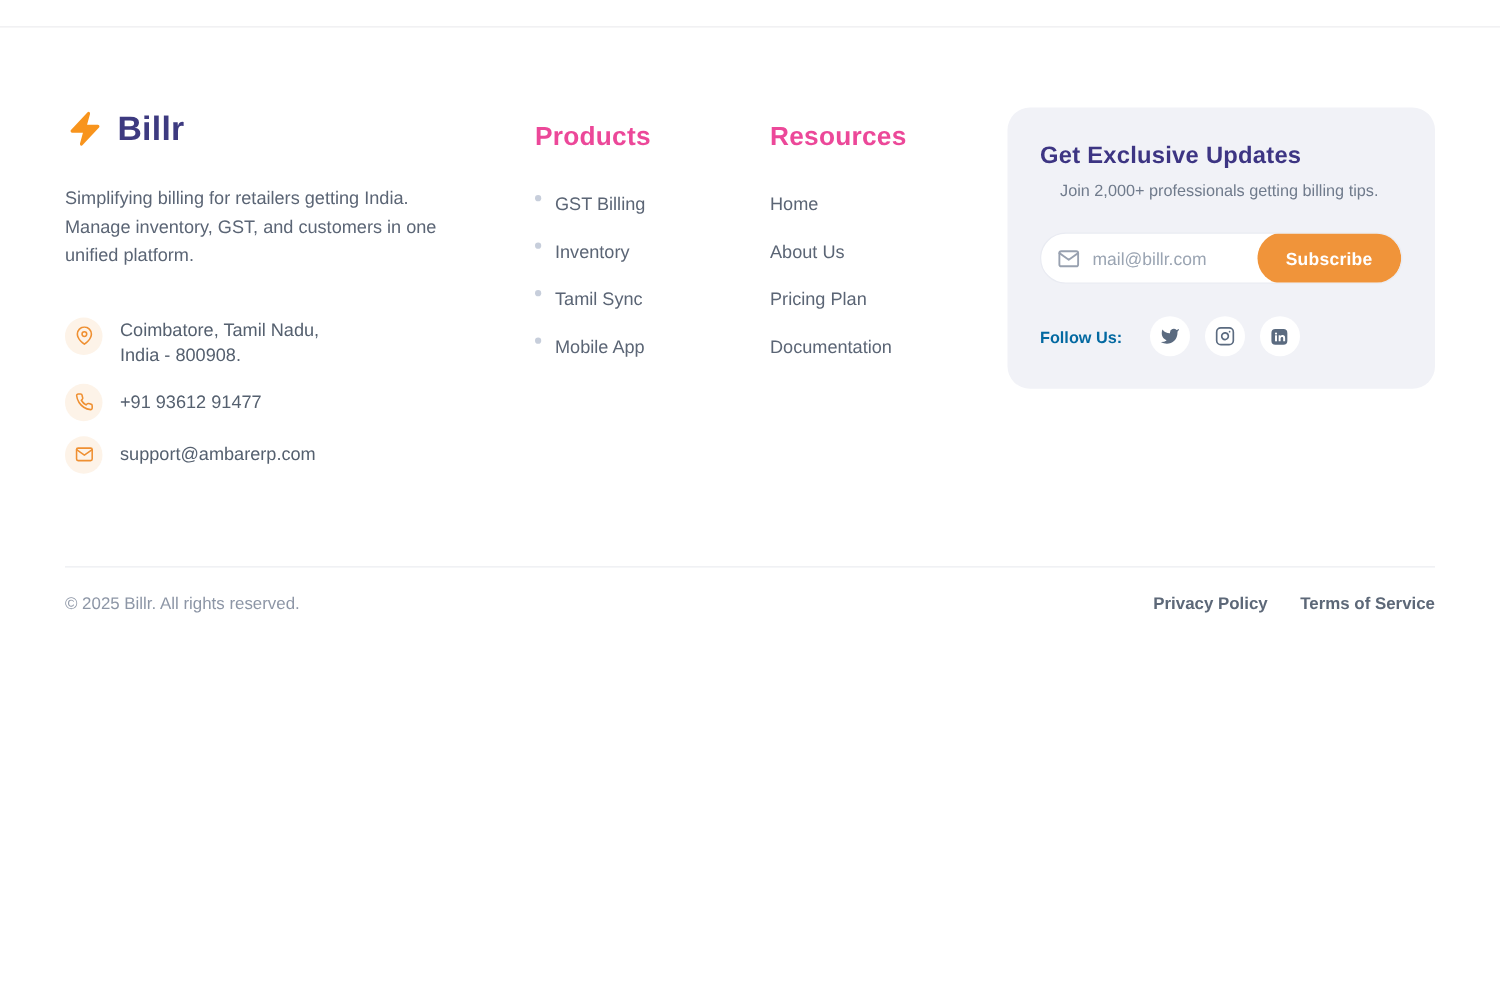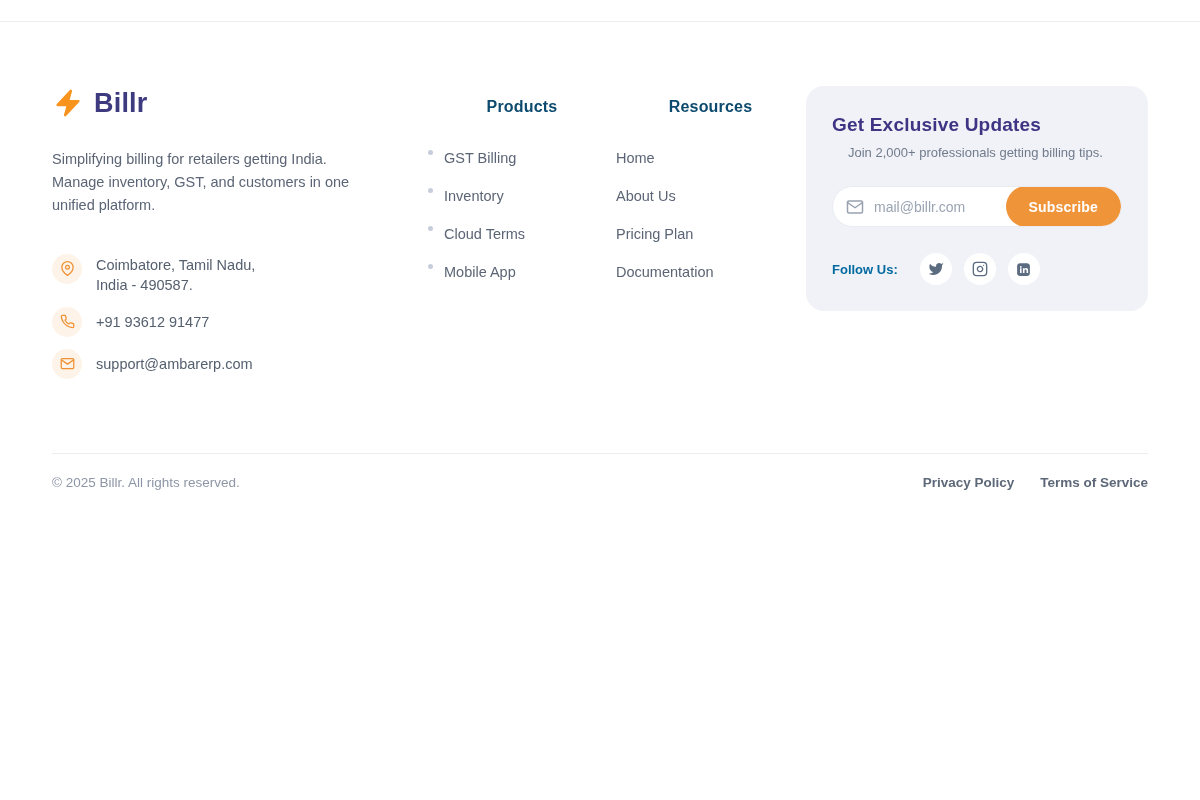--- a/index.html
+++ b/index.html
@@ -28,21 +28,21 @@
     width: 30px; height: 30px; border-radius: 50%;
     background: #fdf3e8; display: flex; align-items: center; justify-content: center;
     flex: 0 0 auto;
   }
   .ctext { font-size: 14.5px; line-height: 20px; color: #55606f; padding-top: 1px; }
 
   
   .link-col { padding-top: 12px; }
   .link-col.products { width: 188px; }
   .link-col.resources { width: 189px; }
-  .col-title { margin: 0 0 34px 0; font-size: 16px; font-weight: 700; color: #0c4a6e; letter-spacing: 0.2px; text-align: center; }
+  .col-title { margin: 0 0 34px 0; font-size: 21px; font-weight: 700; color: #ec4899; letter-spacing: 0.2px; }
   .link-list { list-style: none; margin: 0; padding: 0; }
   .link-list li { display: flex; align-items: flex-start; gap: 11px; margin-bottom: 22px; font-size: 14.5px; color: #5b6575; cursor: pointer; }
   .dot { width: 5px; height: 5px; border-radius: 50%; background: #c7cedb; flex: 0 0 auto; }
 
   
   .newsletter-card {
     width: 342px; flex: 0 0 auto;
     background: #f1f2f7; border-radius: 18px;
     padding: 28px 26px 26px 26px;
     margin-left: auto;
@@ -113,21 +113,21 @@
       <div class="contacts">
         <div class="contact-row">
           <span class="cicon">
             <svg width="15" height="15" viewBox="0 0 24 24" fill="none" stroke="#ef9032" stroke-width="2" stroke-linecap="round" stroke-linejoin="round">
               <path d="M21 10c0 7-9 13-9 13s-9-6-9-13a9 9 0 0 1 18 0z"></path>
                 <circle cx="12" cy="10" r="3"></circle>
             </svg>
           </span>
           <span class="ctext">
             <span>Coimbatore, Tamil Nadu,</span><br>
-            <span>India - 490587.</span>
+            <span>India - 800908.</span>
           </span>
         </div>
 
         <div class="contact-row single">
           <span class="cicon">
             <svg width="15" height="15" viewBox="0 0 24 24" fill="none" stroke="#ef9032" stroke-width="2" stroke-linecap="round" stroke-linejoin="round">
               <path d="M22 16.92v3a2 2 0 0 1-2.18 2 19.79 19.79 0 0 1-8.63-3.07 19.5 19.5 0 0 1-6-6 19.79 19.79 0 0 1-3.07-8.67A2 2 0 0 1 4.11 2h3a2 2 0 0 1 2 1.72 12.84 12.84 0 0 0 .7 2.81 2 2 0 0 1-.45 2.11L8.09 9.91a16 16 0 0 0 6 6l1.27-1.27a2 2 0 0 1 2.11-.45 12.84 12.84 0 0 0 2.81.7A2 2 0 0 1 22 16.92z"></path>
             </svg>
           </span>
           <span class="ctext">+91 93612 91477</span>
@@ -151,21 +151,21 @@
         <li>
             <span class="dot"></span>
             <span>GST Billing</span>
           </li>
         <li>
             <span class="dot"></span>
             <span>Inventory</span>
           </li>
         <li>
             <span class="dot"></span>
-            <span>Cloud Terms</span>
+            <span>Tamil Sync</span>
           </li>
         <li>
             <span class="dot"></span>
             <span>Mobile App</span>
           </li>
       </ul>
     </div>
 
     <div class="link-col resources">
       <h3 class="col-title">Resources</h3>

